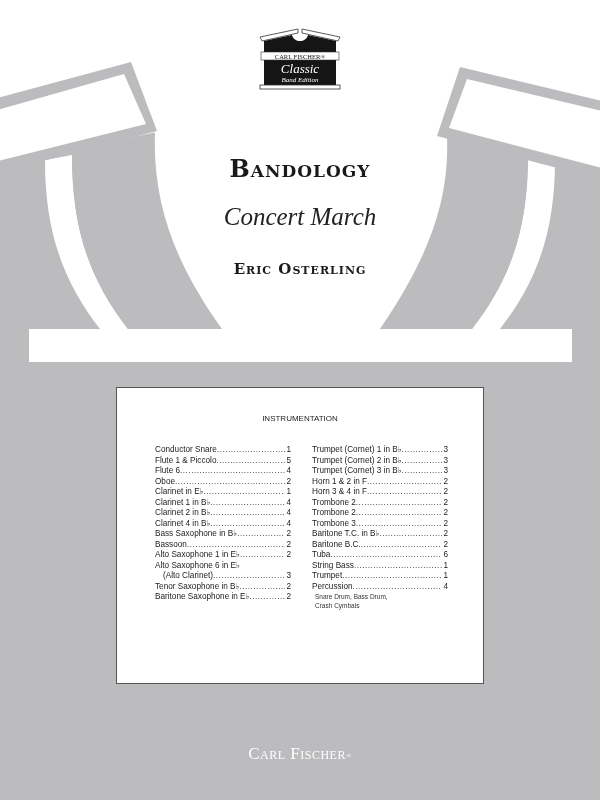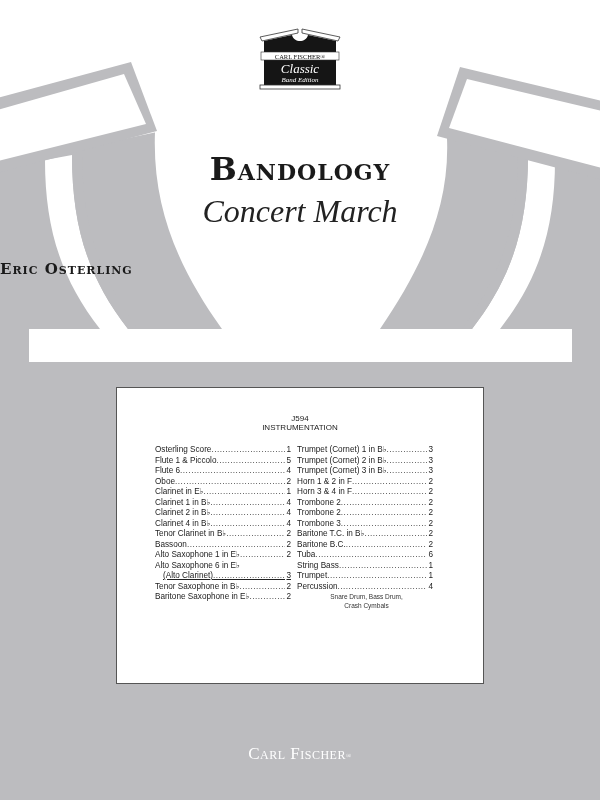--- a/index.html
+++ b/index.html
@@ -13,53 +13,53 @@
   .logo {
     position: absolute; left: 258px; top: 27px; width: 84px; height: 66px;
   }
   .logo svg { width: 84px; height: 66px; display: block; }
 
   .title-block {
     position: absolute; left: 0; top: 153px; width: 600px; text-align: center;
   }
   .title {
     font-family: "DejaVu Serif", serif;
-    font-weight: bold; font-size: 32px; letter-spacing: 1px;
+    font-weight: bold; font-size: 24px; letter-spacing: 1px;
     color: #1a1a1a; line-height: 32px; font-variant: small-caps;
   }
   .subtitle {
     font-family: "Liberation Serif", serif; font-style: italic;
-    font-size: 32px; color: #222; line-height: 28px; margin-top: 12px;
+    font-size: 25px; color: #222; line-height: 28px; margin-top: 18px;
   }
   .composer {
-    position: absolute; left: 0; top: 260px; width: 600px; 
+    position: absolute; left: 0; top: 260px; width: 600px; text-align: center;
     font-family: "DejaVu Serif", serif; font-weight: bold;
     font-size: 15px; letter-spacing: 1px; color: #1a1a1a; font-variant: small-caps;
   }
 
   .instr-box {
     position: absolute; left: 116px; top: 387px; width: 368px; height: 297px;
     background: #fff; border: 1px solid #555; box-sizing: border-box;
   }
   .instr-head {
     position: absolute; left: 0; top: 26px; width: 100%; text-align: center;
     font-size: 8px; color: #222; line-height: 9px;
   }
   .col {
     position: absolute; top: 57px; width: 136px; font-size: 8.2px; color: #222;
     line-height: 10.5px;
   }
   .col.left { left: 38px; }
-  .col.right { left: 180px; text-align: center; }
+  .col.right { left: 195px; }
   .row { display: flex; white-space: nowrap; }
   .row .lbl { flex: 0 0 auto; }
   .row .dots { flex: 1 1 auto; overflow: hidden; color: #444; letter-spacing: 0.5px; }
   .row .dots::before { content: "..............................................................................."; }
   .row .cnt { flex: 0 0 auto; padding-left: 1px; }
-  .row.cont { padding-left: 8px; text-decoration: underline; }
+  .row.cont { padding-left: 8px; }
   .perc-note { font-size: 6.5px; line-height: 9px; padding-left: 3px; color: #333; }
 
   .footer-brand {
     position: absolute; left: 0; top: 744px; width: 600px; text-align: center;
     font-family: "Liberation Serif", serif; font-size: 17px; color: #ffffff;
     letter-spacing: 0.5px; font-variant: small-caps;
   }
   .footer-brand .reg { font-size: 7px; vertical-align: 1px; }
 </style>
 </head>
@@ -104,26 +104,25 @@
 </div>
 
 <div class="title-block">
   <div class="title">Bandology</div>
   <div class="subtitle">Concert March</div>
 </div>
 <div class="composer">Eric Osterling</div>
 
 <div class="instr-box">
   <div class="instr-head">
-    <div>J594</div>
     <div>INSTRUMENTATION</div>
   </div>
   <div class="col left" id="colL">
       <div class="row">
-        <span class="lbl">Osterling Score</span>
+        <span class="lbl">Conductor Snare</span>
         <span class="dots"></span>
         <span class="cnt">1</span>
       </div>
       <div class="row">
         <span class="lbl">Flute 1 &amp; Piccolo</span>
         <span class="dots"></span>
         <span class="cnt">5</span>
       </div>
       <div class="row">
         <span class="lbl">Flute 6</span>
@@ -149,21 +148,21 @@
         <span class="lbl">Clarinet 2 in B♭</span>
         <span class="dots"></span>
         <span class="cnt">4</span>
       </div>
       <div class="row">
         <span class="lbl">Clarinet 4 in B♭</span>
         <span class="dots"></span>
         <span class="cnt">4</span>
       </div>
       <div class="row">
-        <span class="lbl">Tenor Clarinet in B♭</span>
+        <span class="lbl">Bass Saxophone in B♭</span>
         <span class="dots"></span>
         <span class="cnt">2</span>
       </div>
       <div class="row">
         <span class="lbl">Bassoon</span>
         <span class="dots"></span>
         <span class="cnt">2</span>
       </div>
       <div class="row">
         <span class="lbl">Alto Saxophone 1 in E♭</span>

